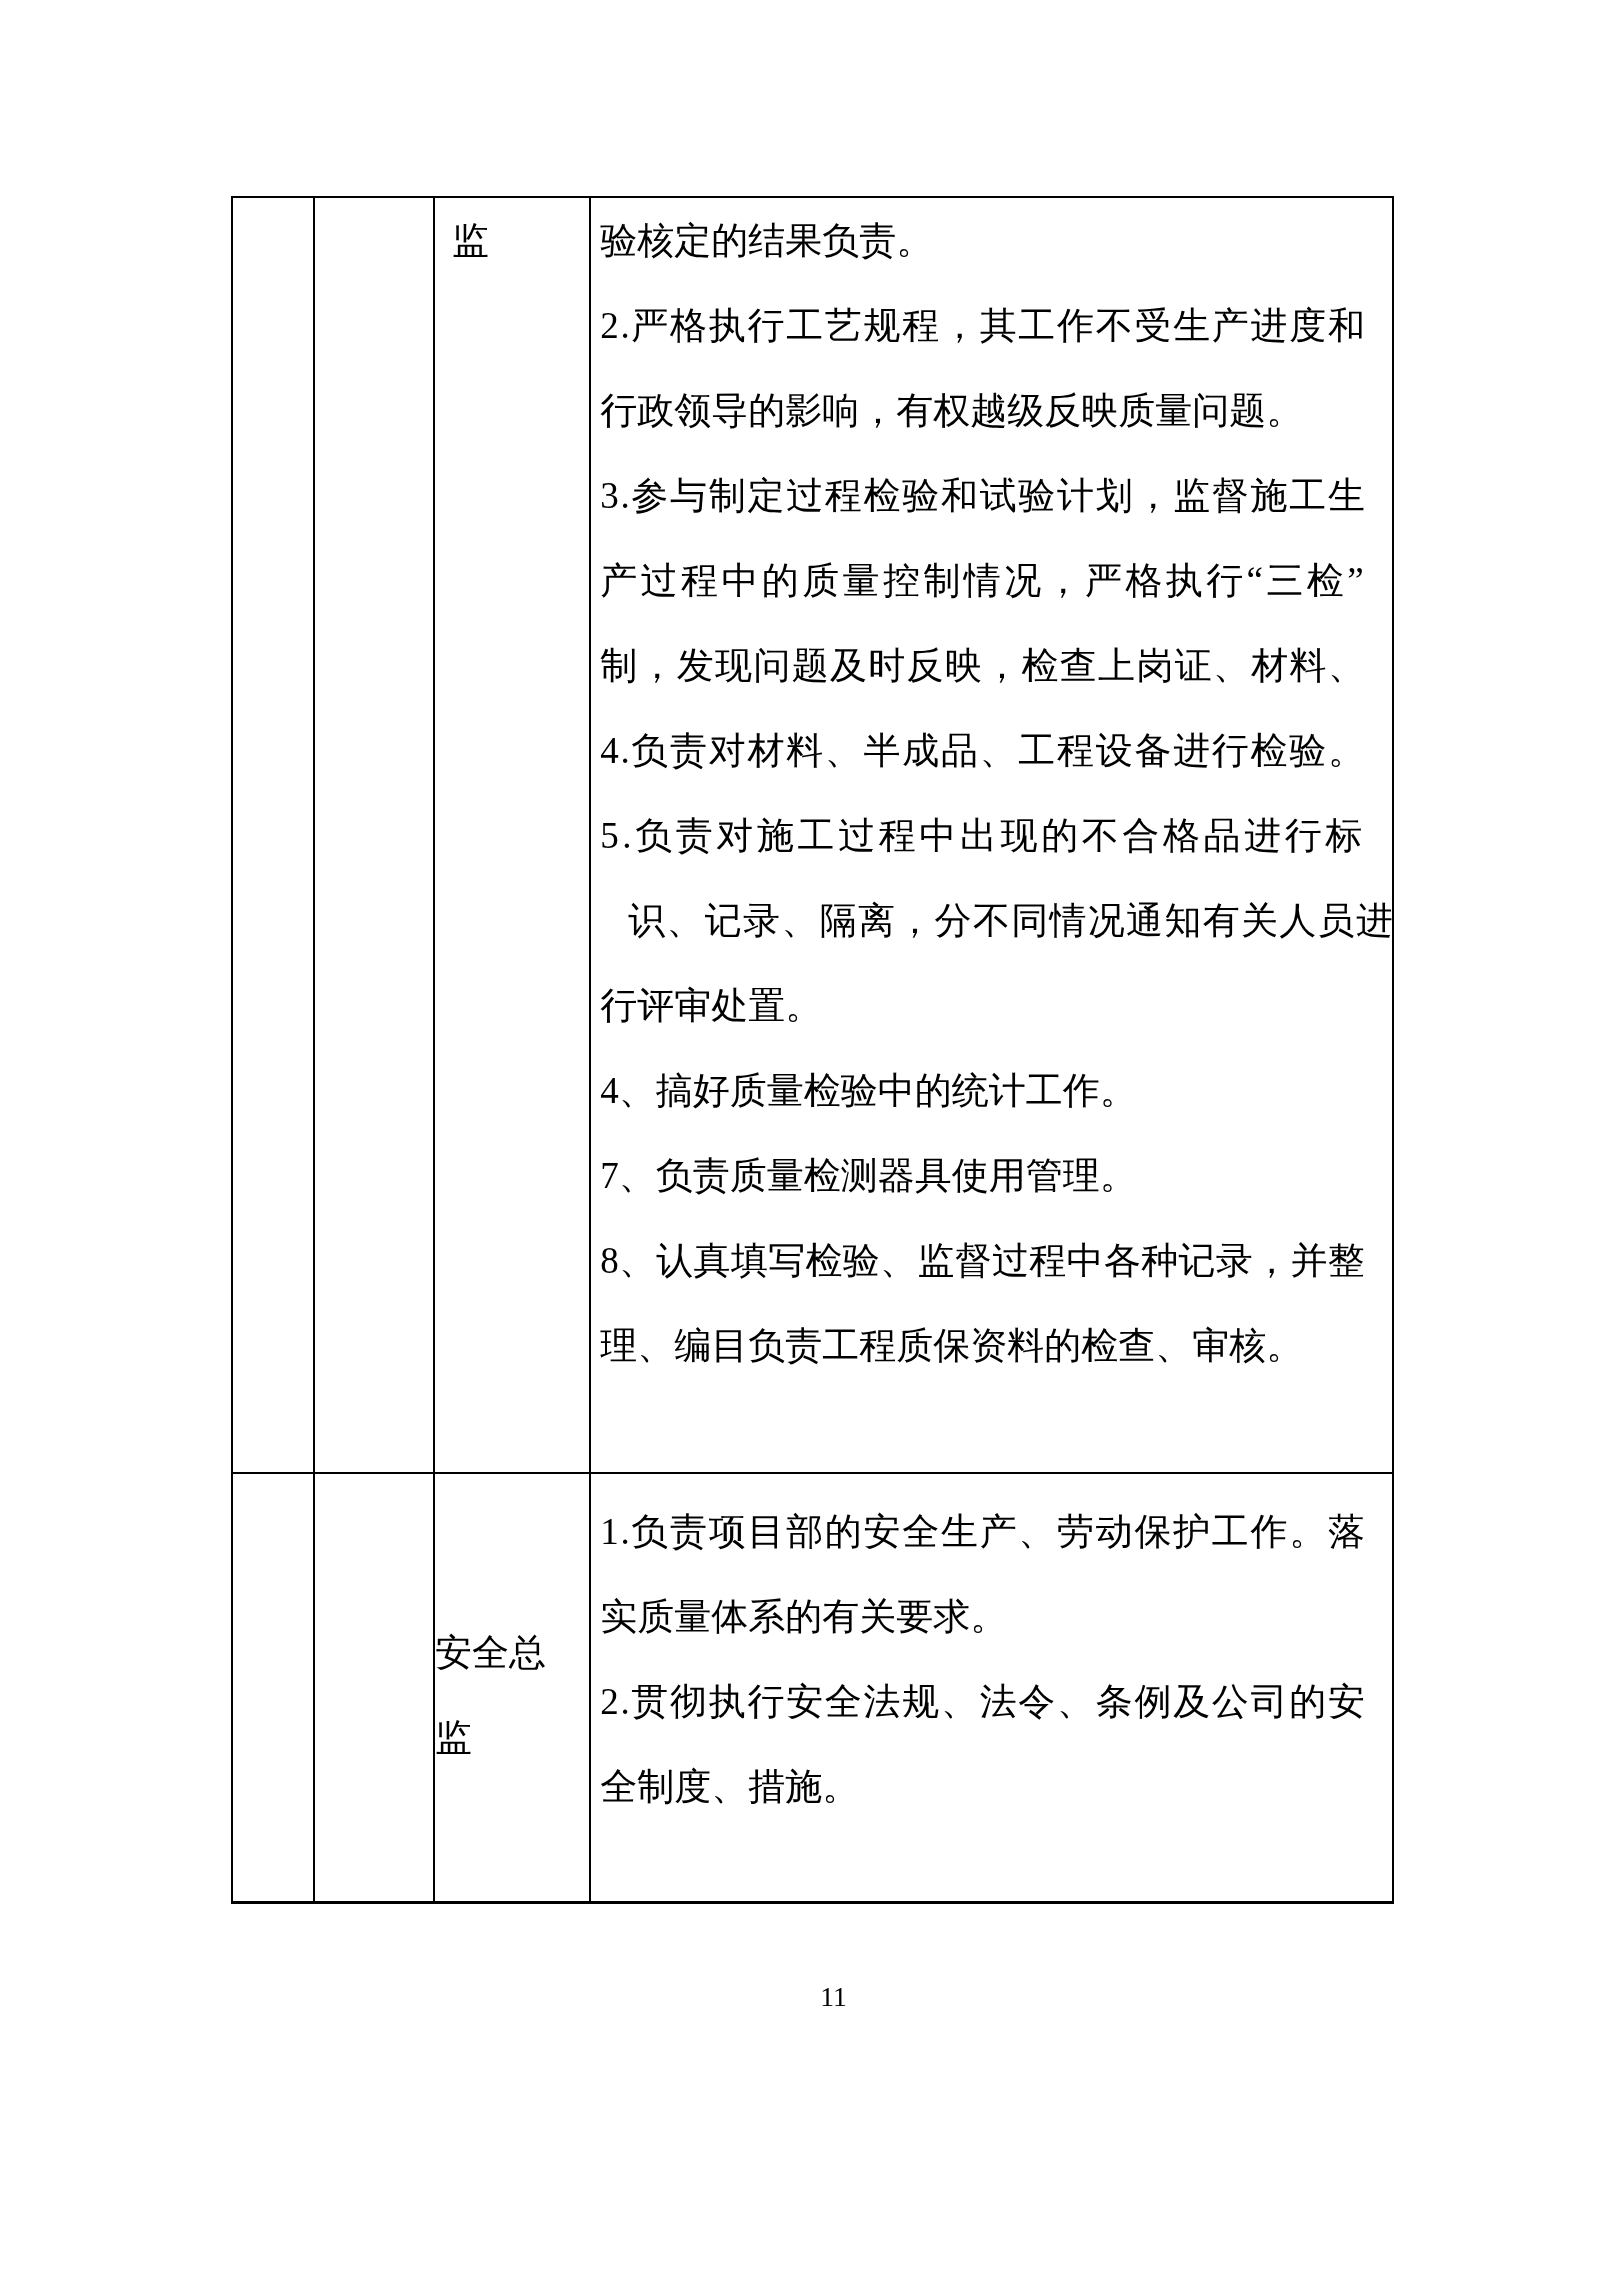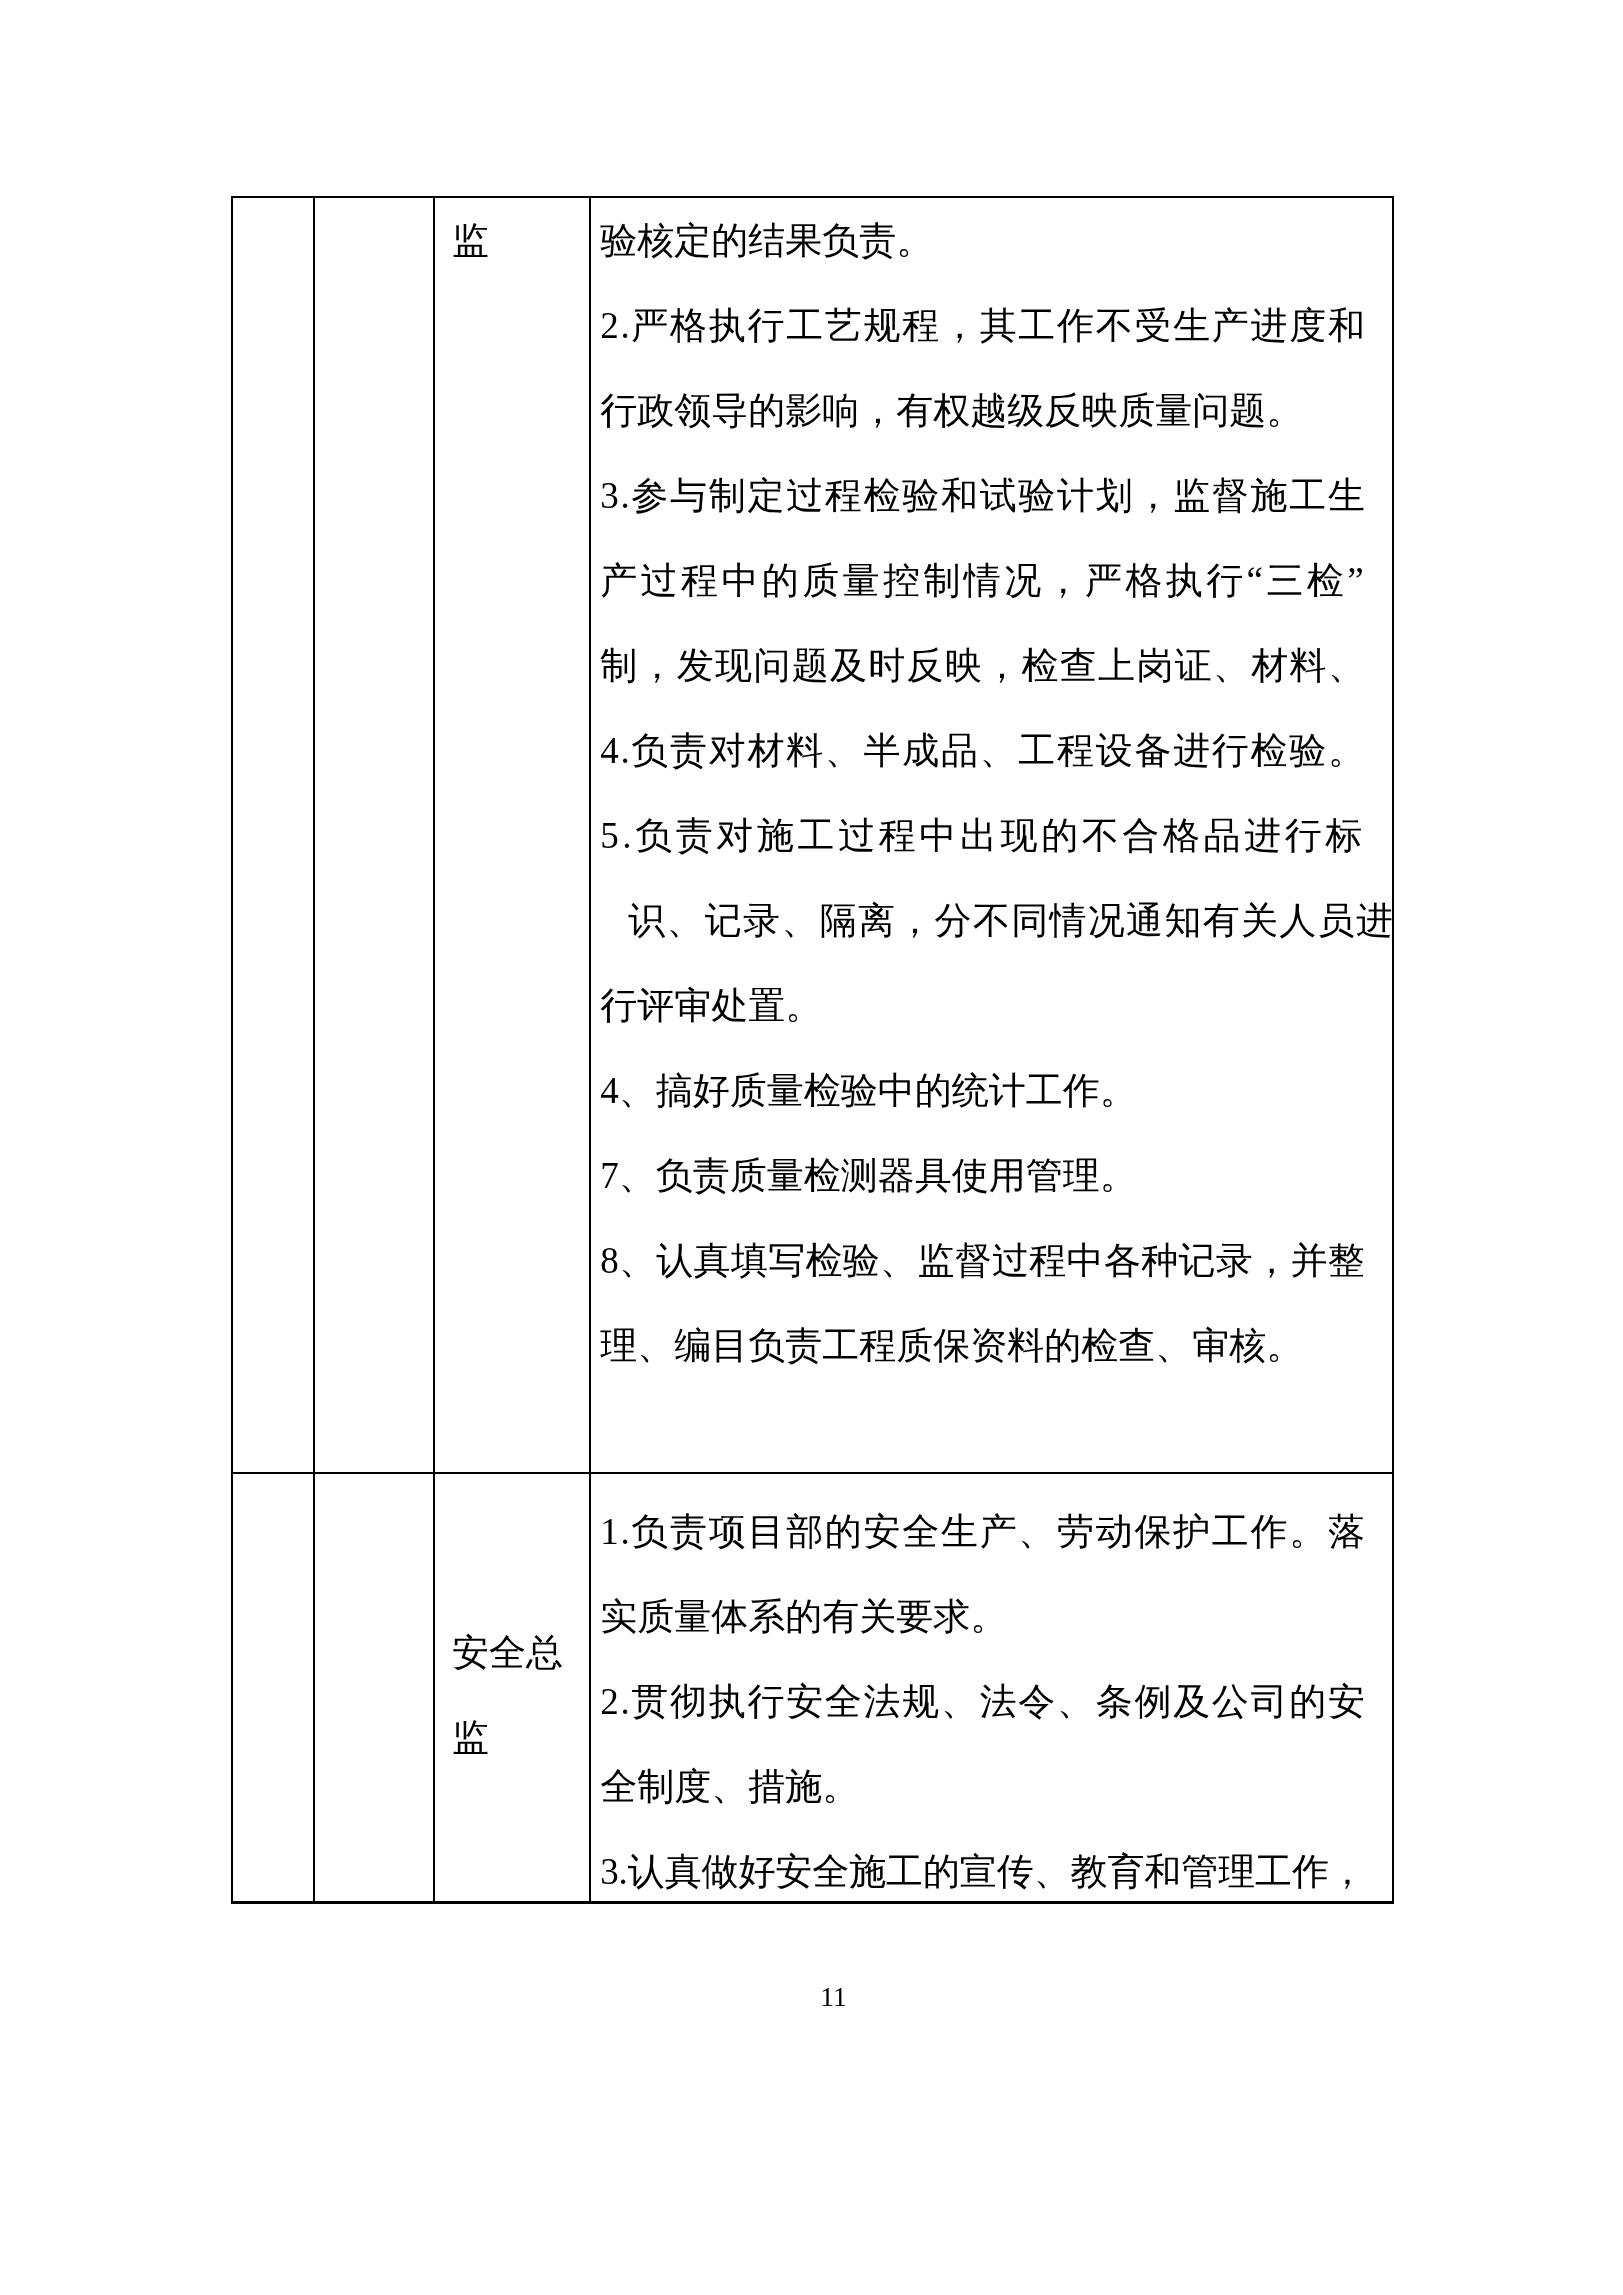--- a/index.html
+++ b/index.html
@@ -35,21 +35,20 @@
     white-space:nowrap;
   }
   .role-cell{
     padding-left:17px;
   }
   .role-cell-center{
     display:flex;
     flex-direction:column;
     justify-content:center;
     padding-top:15.7px;
-    padding-left:17px;
   }
   .duties-cell{
     padding:0 19.6px 0 9.2px;
   }
   .duties-cell.r2{
     padding-top:15px;
   }
   .page-number{
     position:absolute;
     top:1977px;
@@ -93,21 +92,20 @@
     <div class="cell vline"></div>
     <div class="cell vline role-cell-center">
       <div class="line">安全总</div>
       <div class="line">监</div>
     </div>
     <div class="cell duties-cell r2">
       <div class="line fill" style="letter-spacing: 1.7px;">1.负责项目部的安全生产、劳动保护工作。落</div>
       <div class="line">实质量体系的有关要求。</div>
       <div class="line fill" style="letter-spacing: 1.7px;">2.贯彻执行安全法规、法令、条例及公司的安</div>
       <div class="line">全制度、措施。</div>
-      <div class="line fill" style="letter-spacing: -0.1px;">3.认真做好安全施工的宣传、教育和管理工作，</div>
     </div>
 
   </div>
 
   <div class="page-number">11</div>
 
 </div>
 
 
 </body></html>

